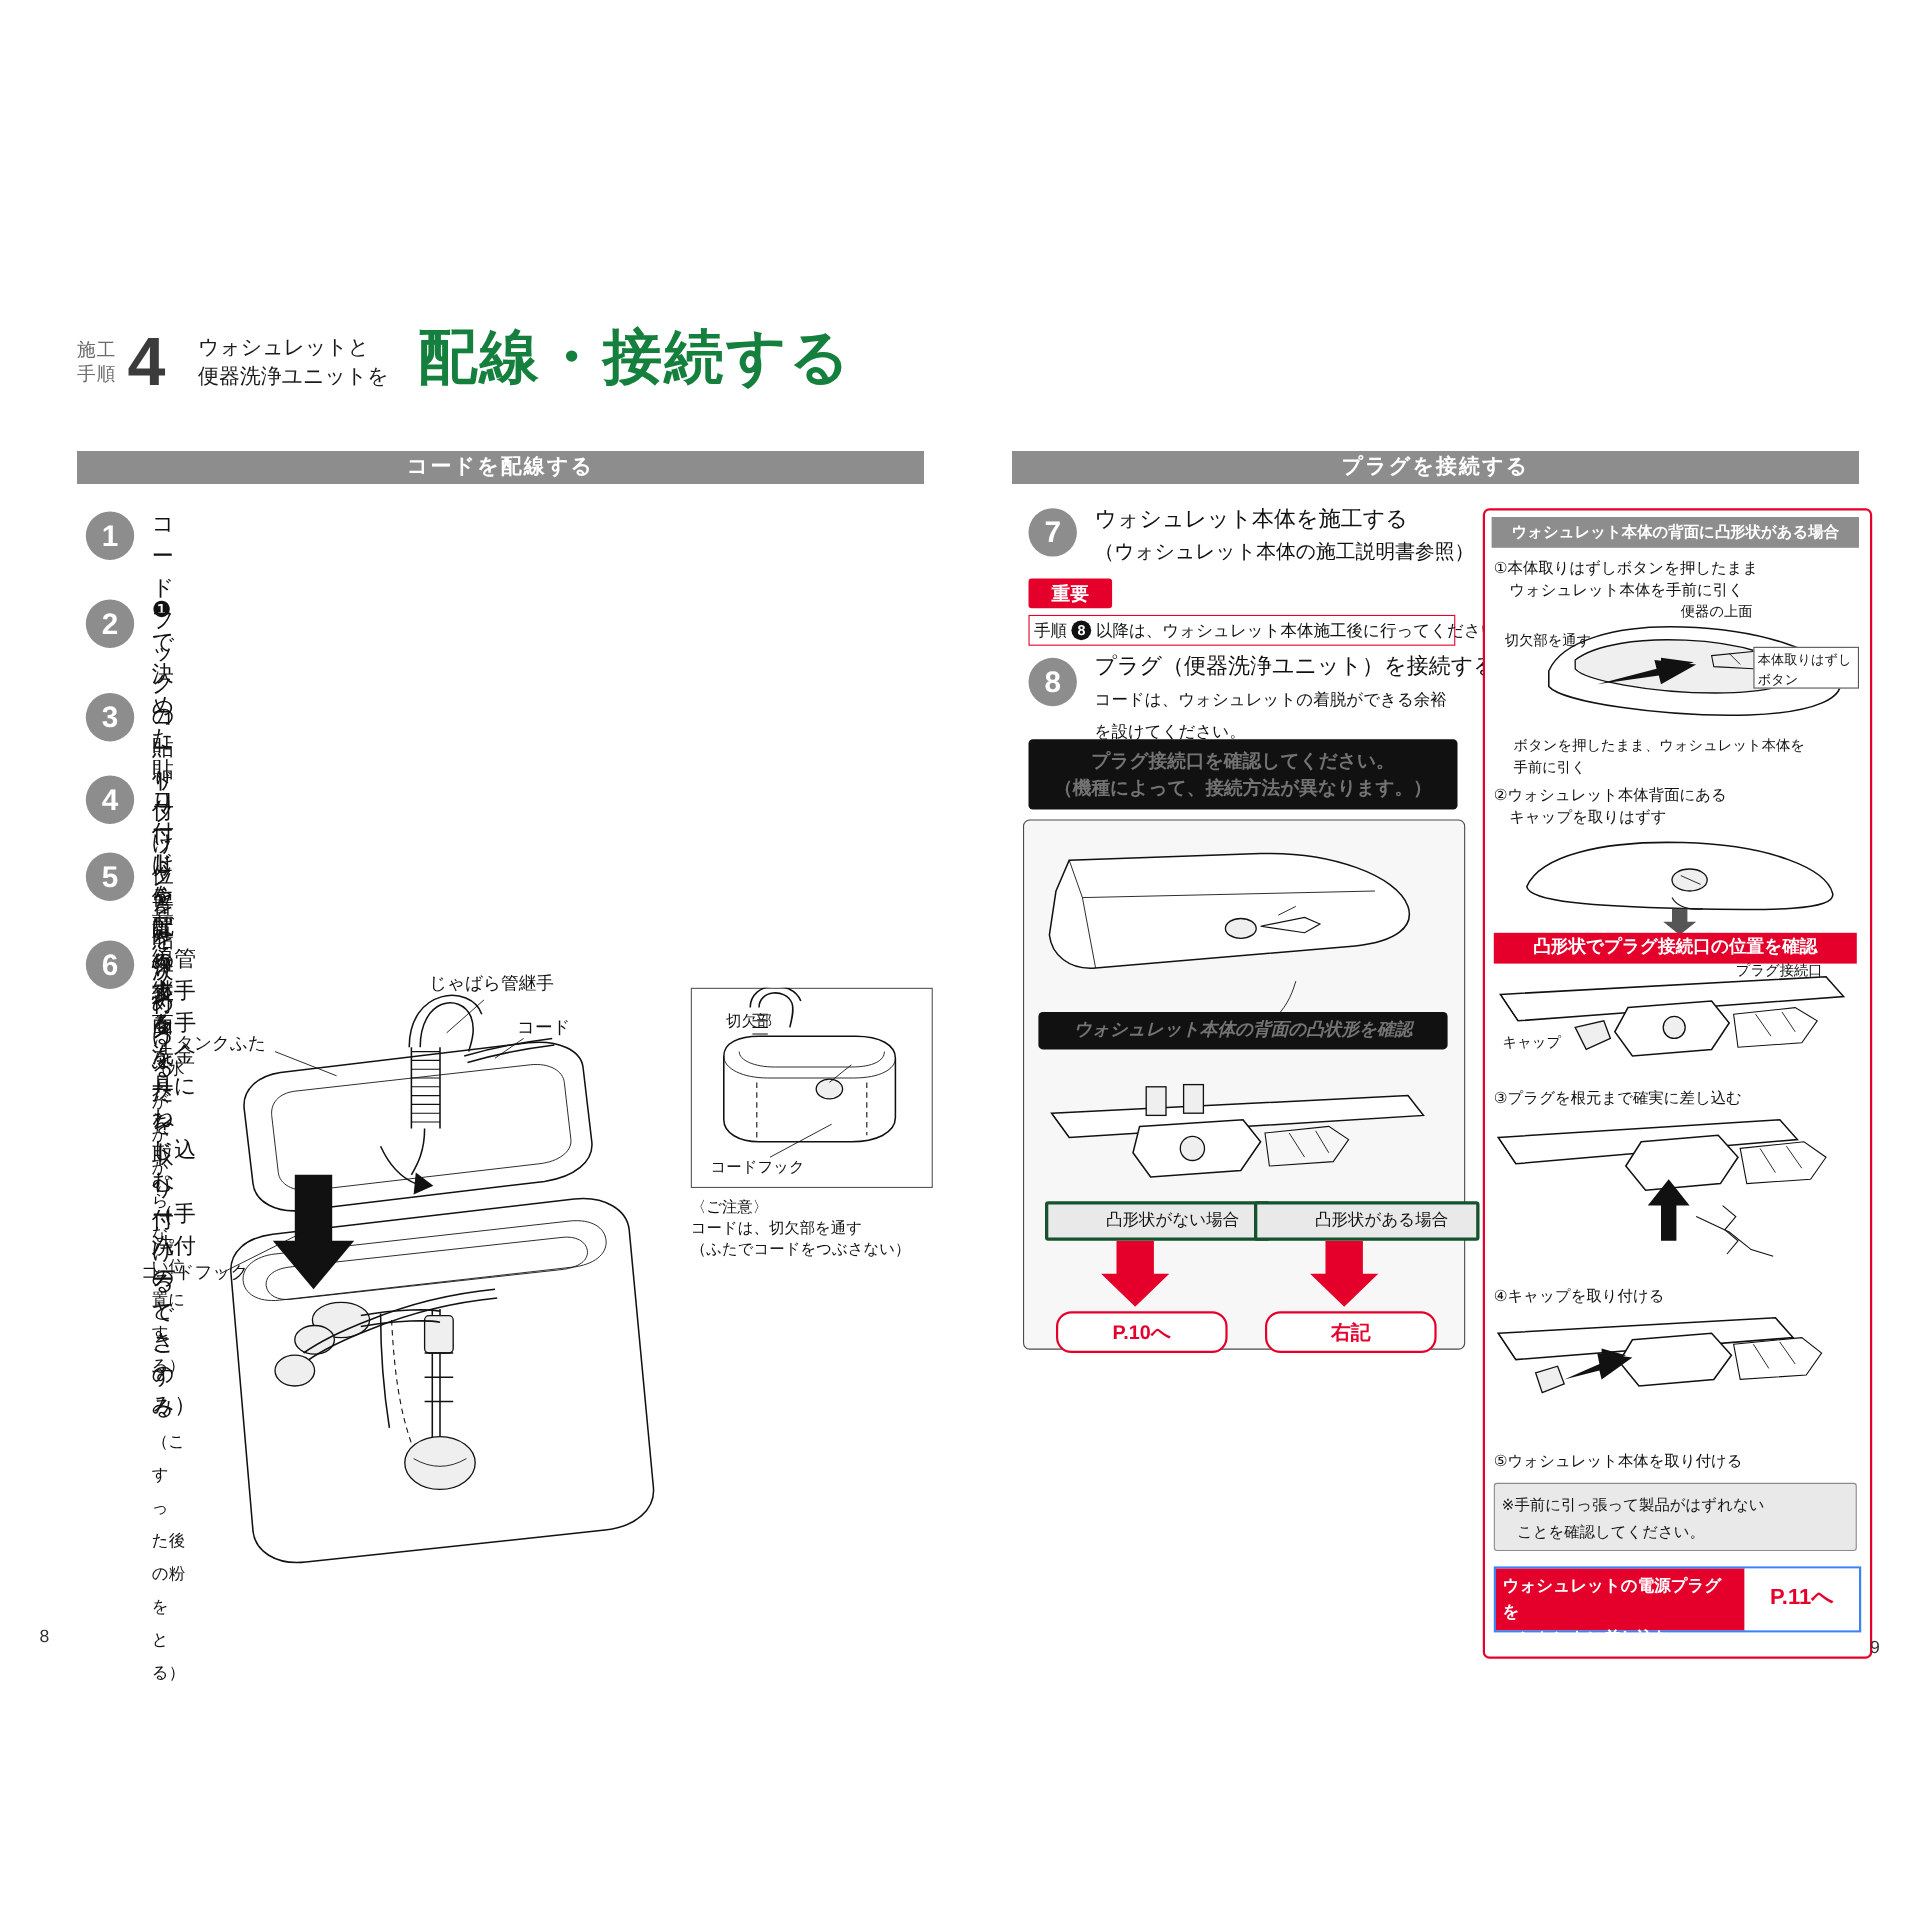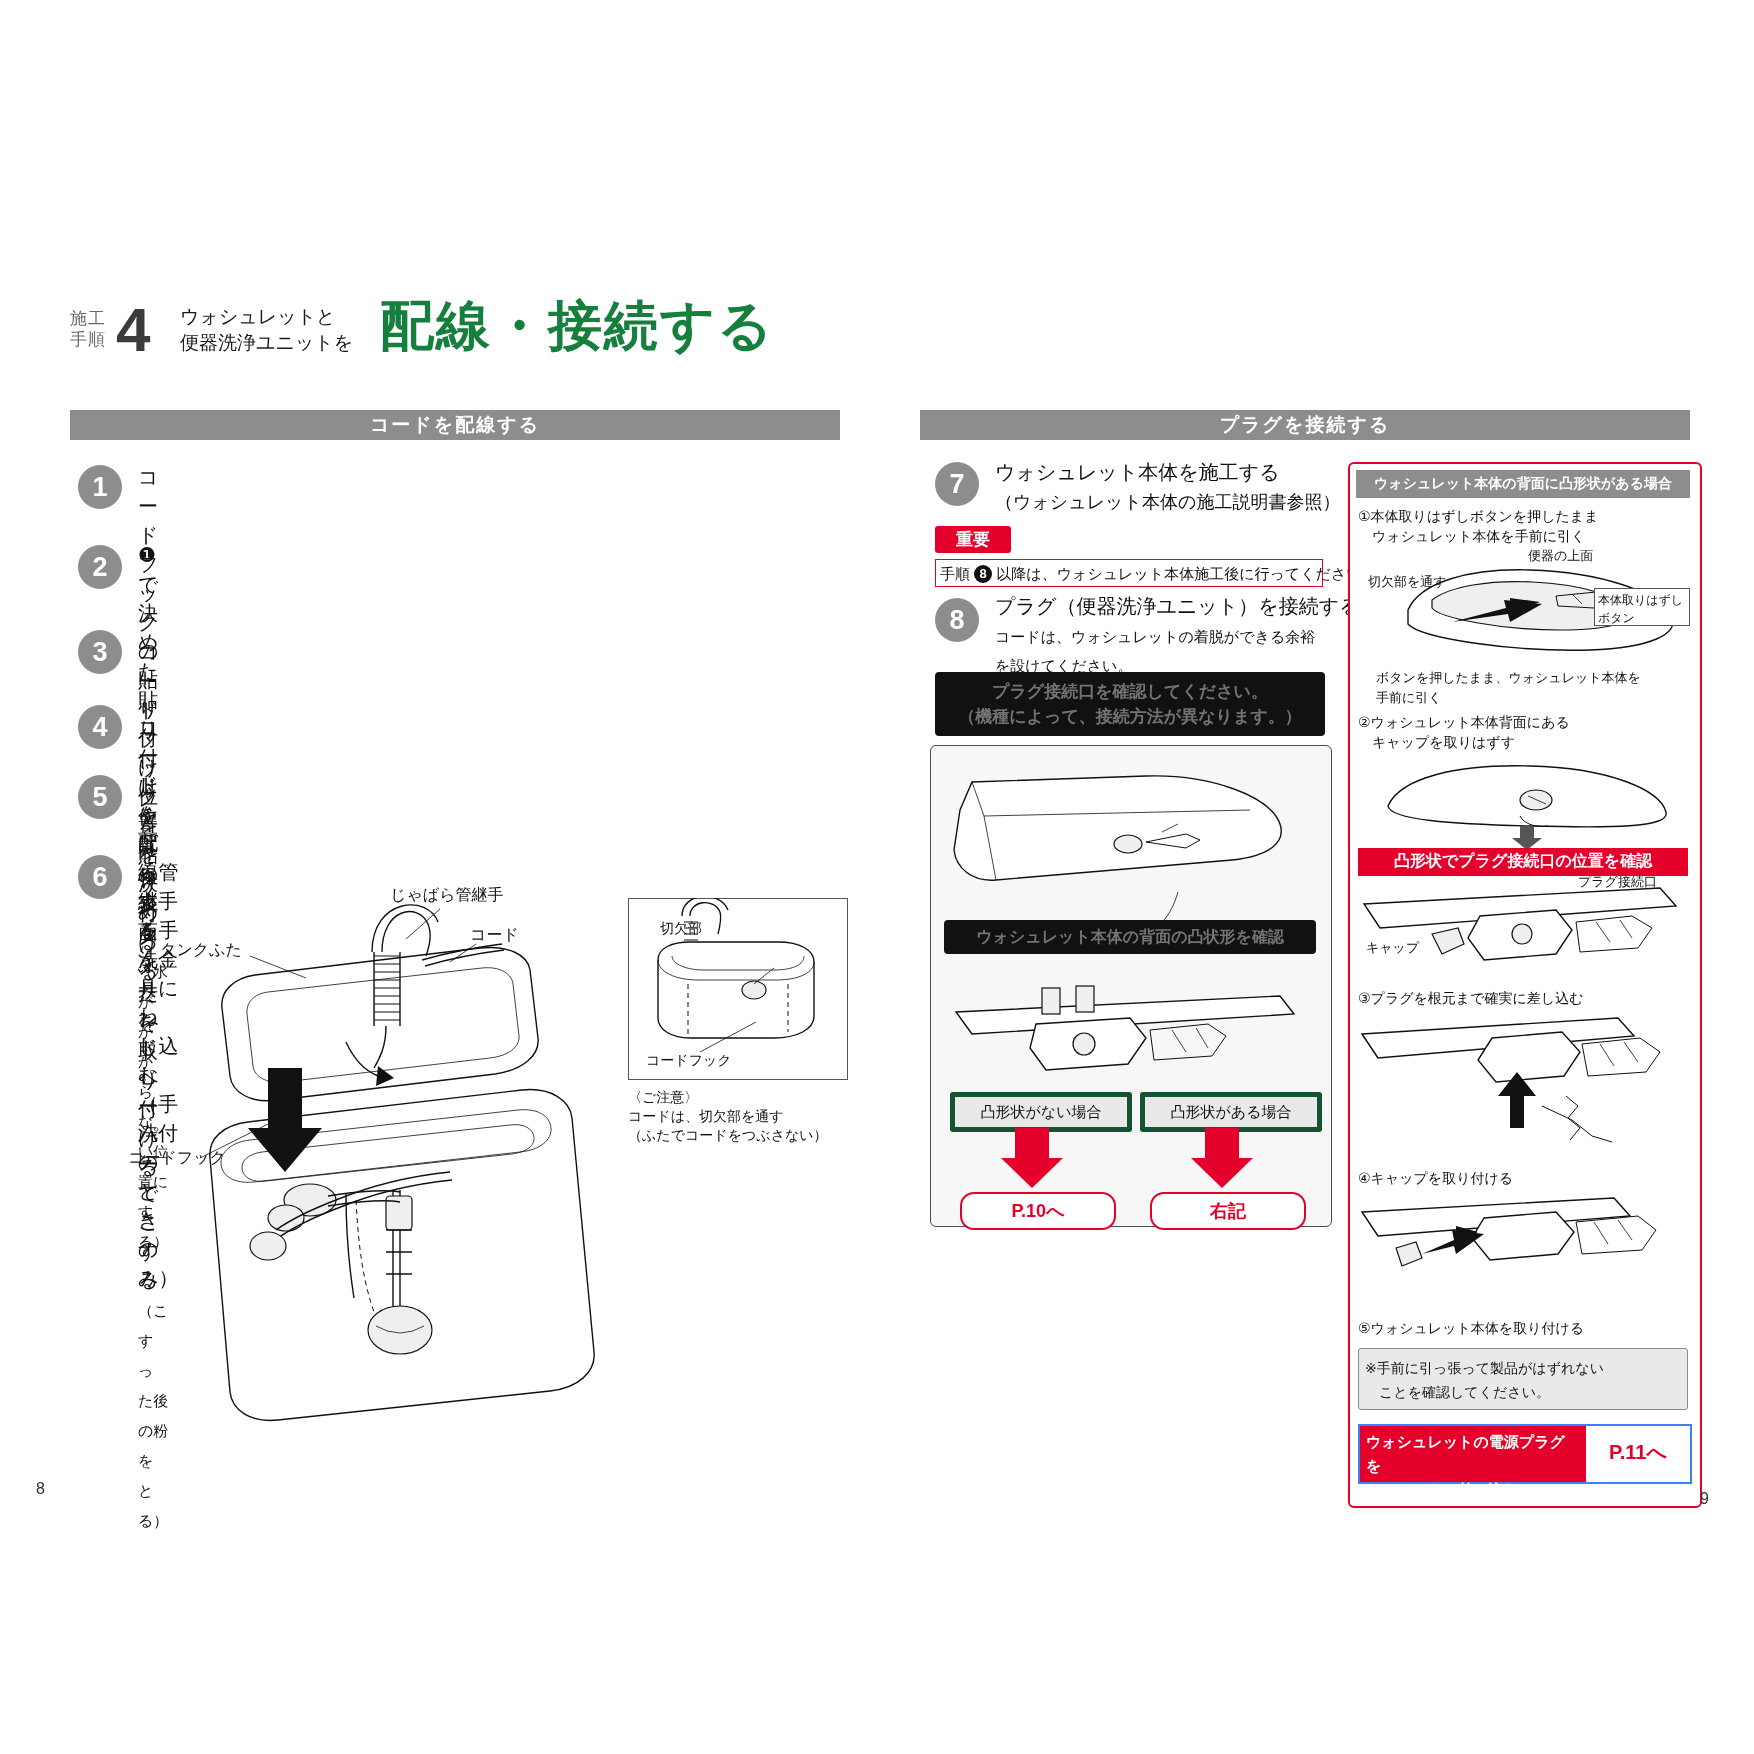--- a/index.html
+++ b/index.html
@@ -34,22 +34,22 @@
   
   .lbl{position:absolute;font-size:16px;color:#111;line-height:20px;}
 
   .notebox{position:absolute;border:1px solid #555;background:#fff;}
   .capt{position:absolute;font-size:14px;line-height:19px;color:#111;}
 
   
   .rbox{position:absolute;border:1px solid #4a4a4a;background:#fff;}
   .blackbox{position:absolute;background:#111;color:#737373;border-radius:4px;
             font-size:17px;font-weight:bold;text-align:center;line-height:25px;padding:7px 0;}
-  .graybox{position:absolute;background:#e9e9e9;border:5px solid #14532d;border-radius:3px;
-           font-size:15px;text-align:center;color:#111;}
+  .graybox{position:absolute;background:#e9e9e9;border:3px solid #14532d;border-radius:3px;
+           font-size:15px;text-align:center;color:#111;padding-left:27px;}
   .hdrband{position:absolute;background:#8d8d8d;color:#fff;font-size:16px;font-weight:bold;
            text-align:center;line-height:26px;}
   .redbox{position:absolute;border:2px solid #e4002b;background:#fff;border-radius:14px;
           color:#e4002b;font-size:18px;font-weight:bold;text-align:center;}
   .pagenum{position:absolute;font-size:16px;color:#333;}
 
   svg{display:block;}
   .ln{stroke:#111;stroke-width:1.4;fill:none;}
   .ln2{stroke:#111;stroke-width:1;fill:none;}
   .thin{stroke:#111;stroke-width:0.8;fill:none;}
@@ -260,21 +260,21 @@
     <path class="thin" d="M22,12 L34,46 L300,40"></path>
     <path class="thin" d="M34,46 L46,110"></path>
     <ellipse class="greyfill" cx="178" cy="74" rx="14" ry="9"></ellipse>
     <path class="ln2" d="M196,72 L236,64 L250,70 L236,78 Z"></path>
     <path class="thin" d="M212,62 L228,54"></path>
   </svg>
   <svg width="340" height="52" style="position:absolute;left:960px;top:888px;">
     <path class="thin" d="M218,4 C214,18 208,30 196,40"></path>
   </svg>
 
-  <div class="blackbox" style="left:944px;top:920px;width:372px;font-size:16px;padding:6px 0;line-height:22px;">ウォシュレット本体の背面の凸状形を確認</div>
+  <div class="blackbox" style="left:944px;top:920px;width:372px;font-size:16px;padding:6px 0;line-height:22px;font-style:italic;">ウォシュレット本体の背面の凸状形を確認</div>
 
   <svg width="360" height="110" style="position:absolute;left:950px;top:978px;">
     <path class="gfill" d="M6,34 L330,18 L344,36 L22,56 Z"></path>
     <path class="thin" d="M6,34 L22,56"></path>
     <rect class="greyfill" x="92" y="10" width="18" height="26"></rect>
     <rect class="greyfill" x="126" y="8" width="18" height="26"></rect>
     <path class="gfill" d="M86,46 L180,40 L196,60 L178,86 L96,92 L80,70 Z"></path>
     <circle class="greyfill" cx="134" cy="66" r="11"></circle>
     <path class="ln2" d="M200,52 L258,46 L276,58 L262,78 L204,82 Z"></path>
     <path class="thin" d="M222,52 L236,74 M246,50 L258,70"></path>

